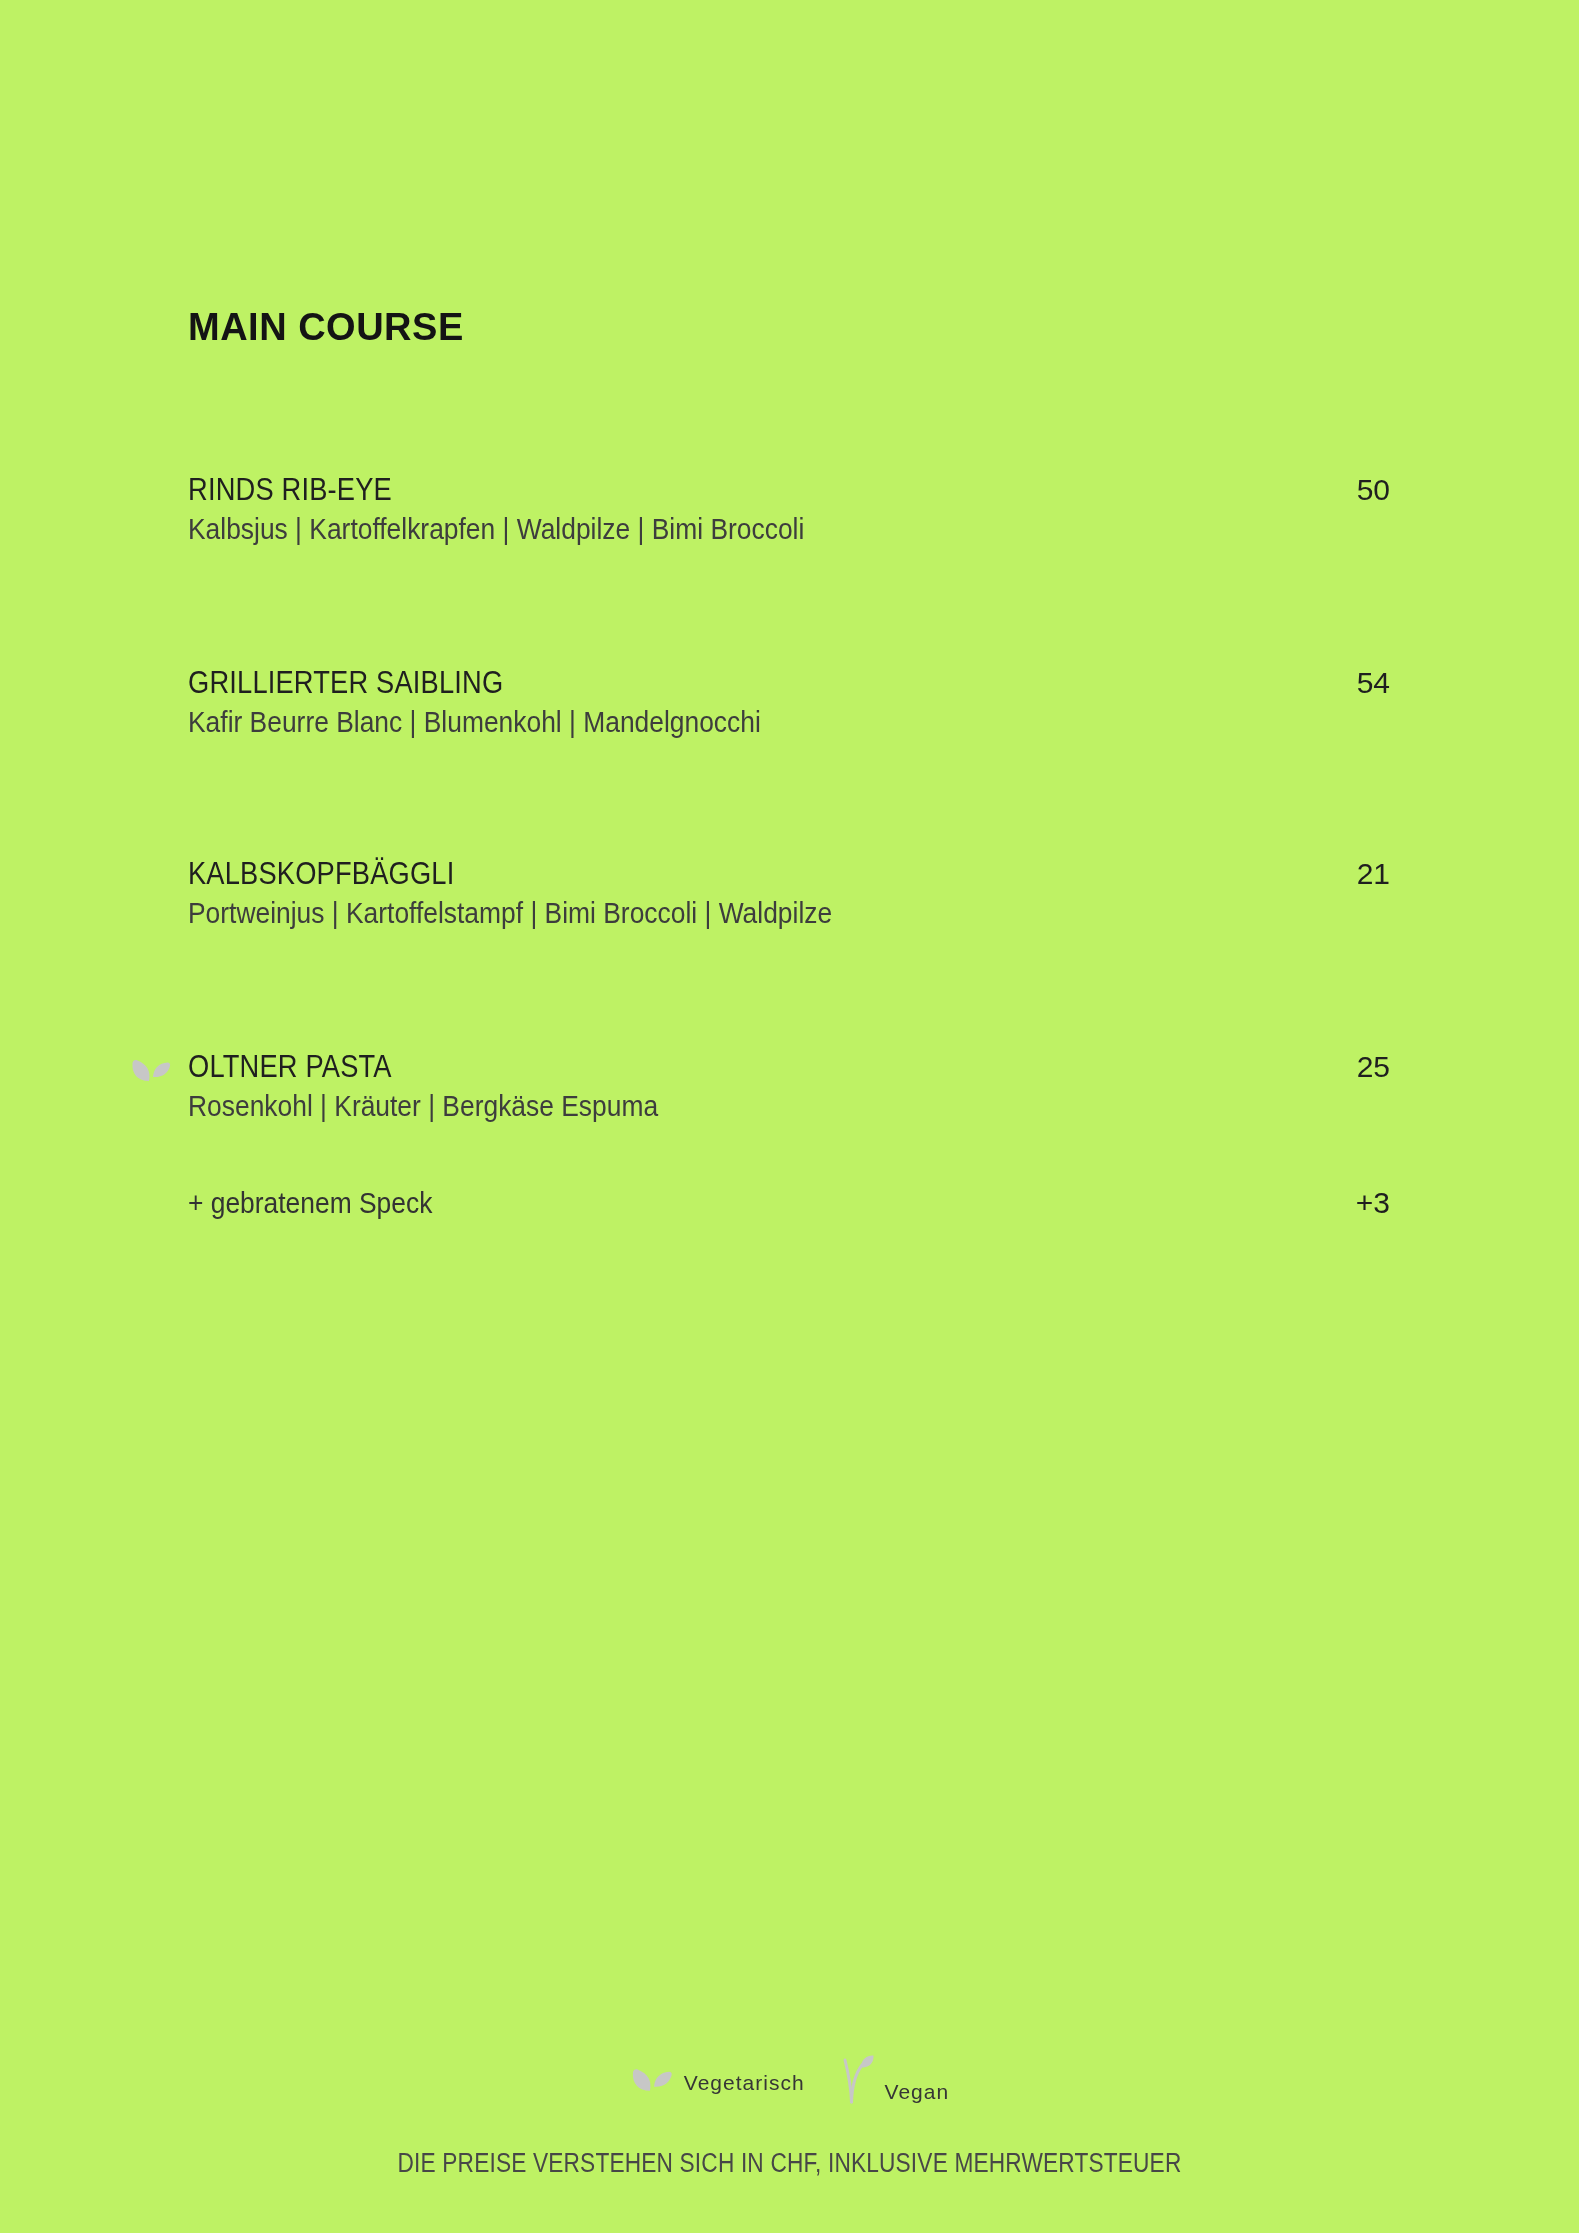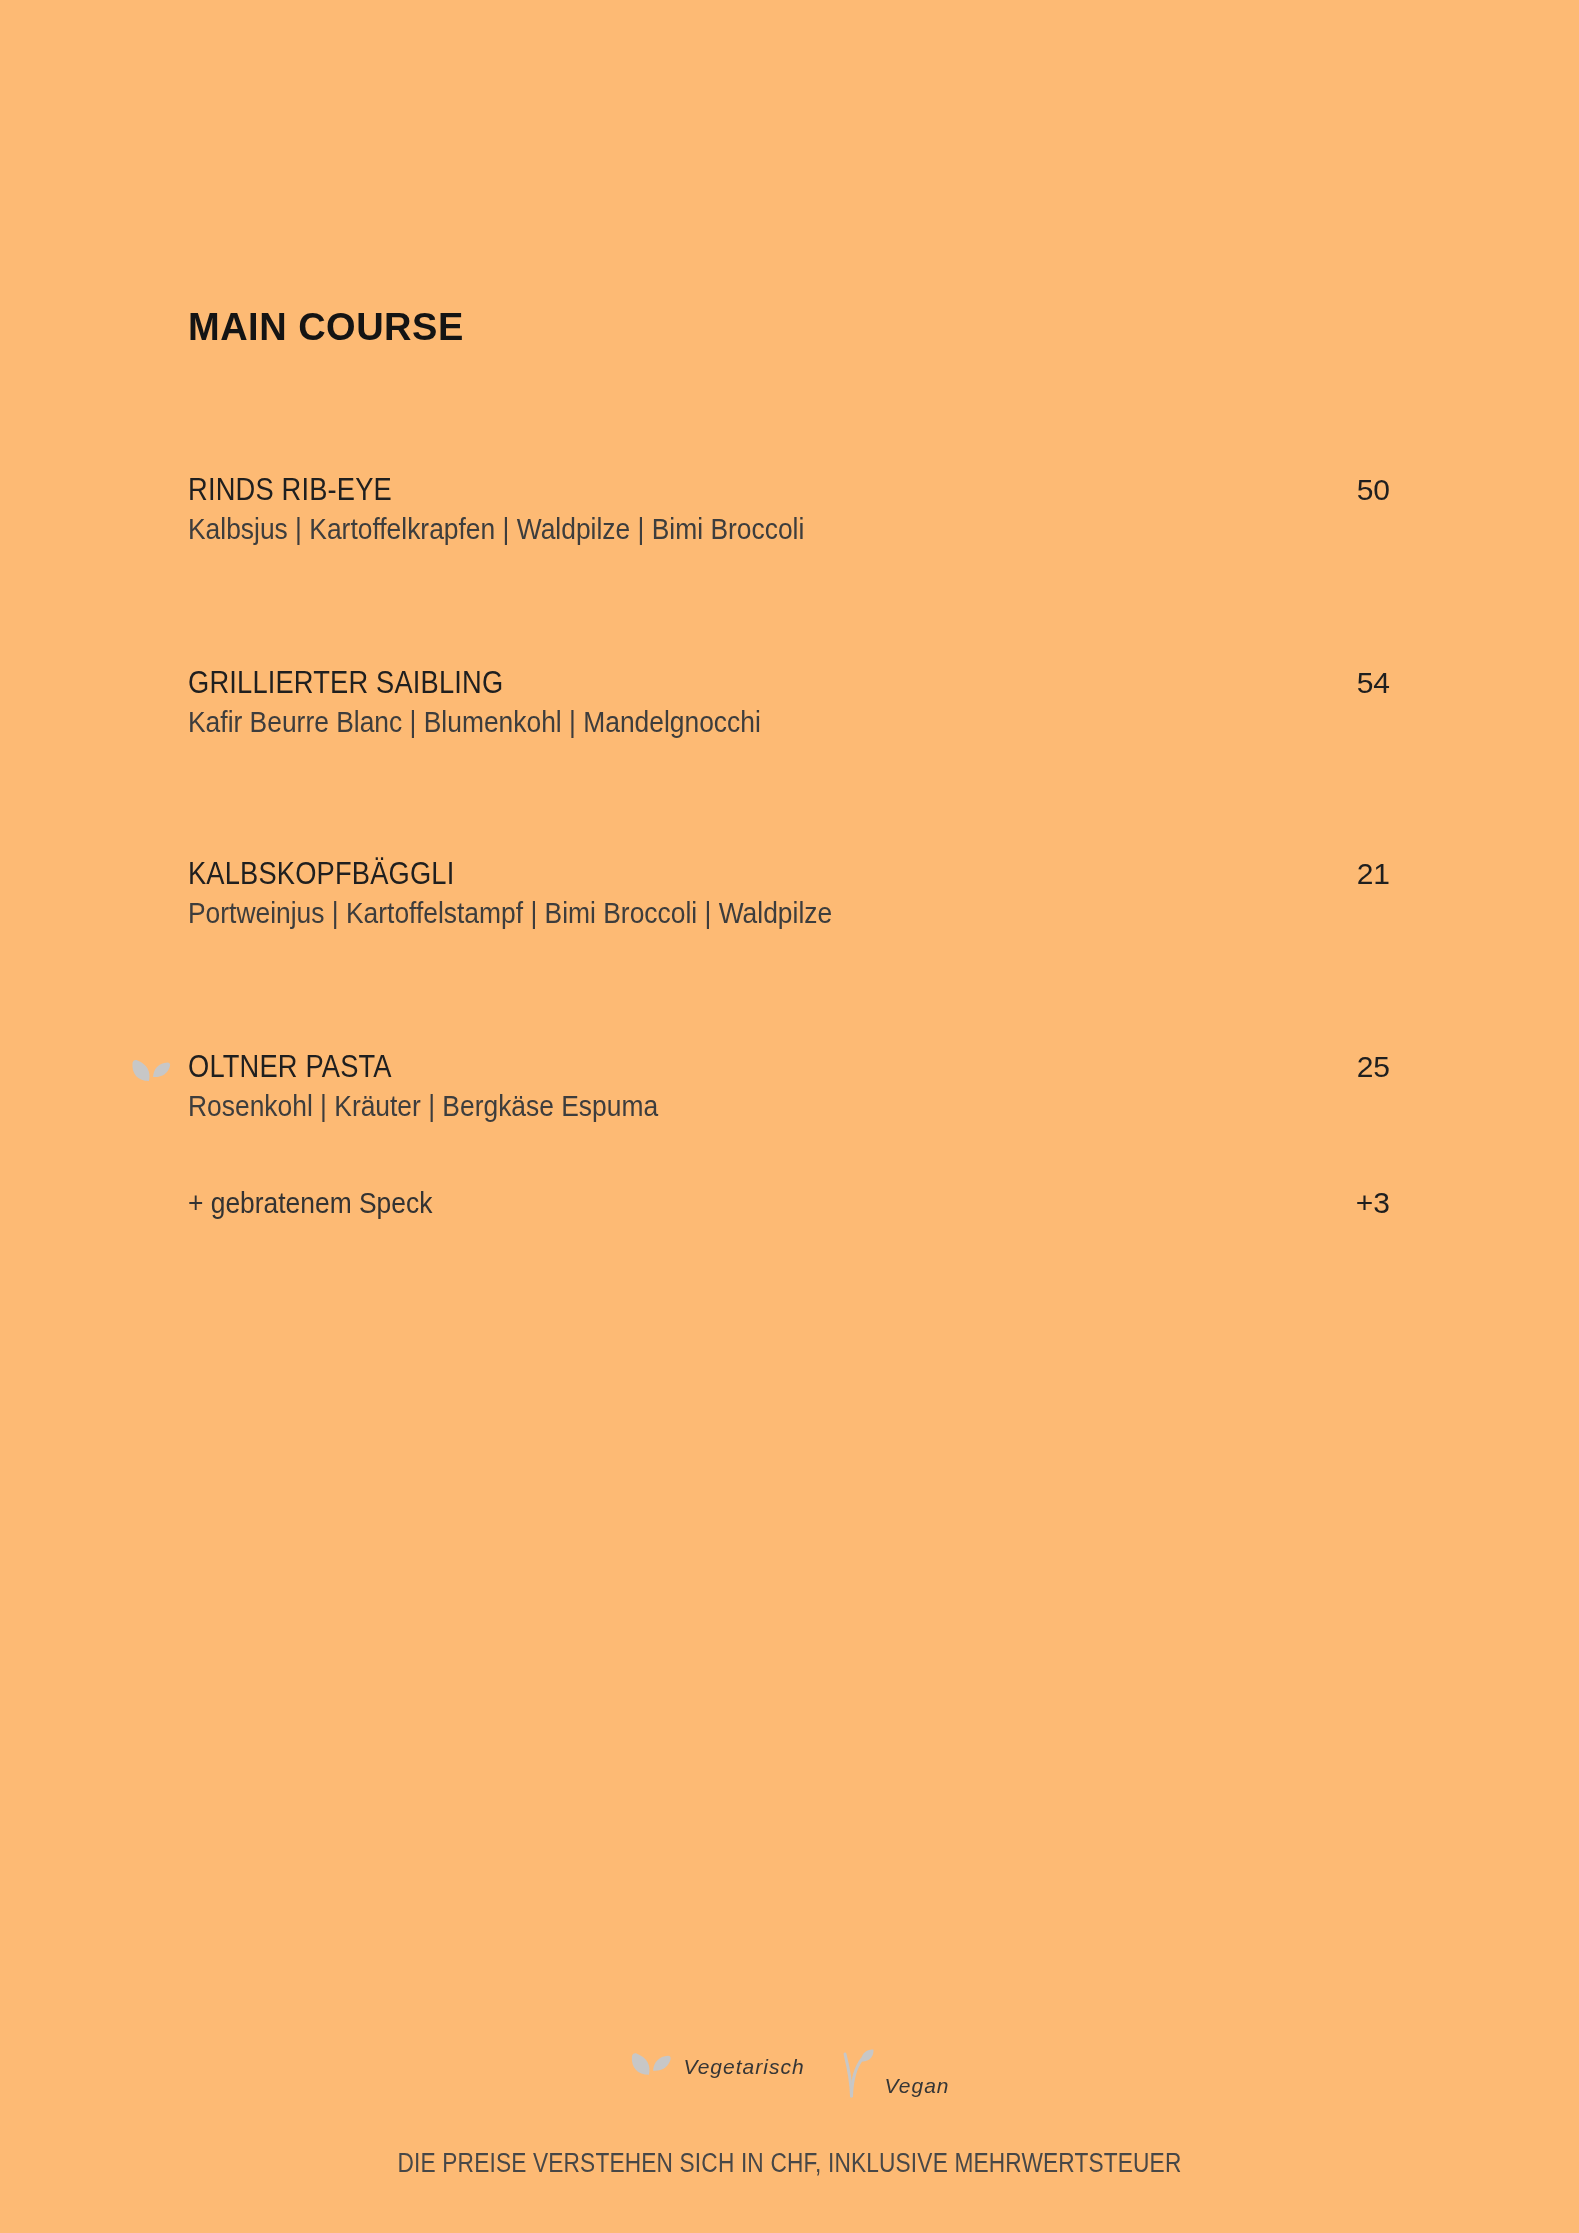--- a/index.html
+++ b/index.html
@@ -4,21 +4,21 @@
 <style>
   * { margin: 0; padding: 0; box-sizing: border-box; }
   html, body { background: #ffffff; }
   body {
     width: 1579px; height: 2233px;
     position: relative;
     font-family: "Liberation Sans", sans-serif;
     color: #1c1c1c;
     overflow: hidden;
   }
-  .page { position: absolute; inset: 0; background: #fdba74; padding-left: 15px; }
+  .page { position: absolute; inset: 0; background: #bef264; padding-left: 15px; }
 
   .section-title {
     position: absolute;
     left: 188px; top: 306px;
     font-size: 38px;
     font-weight: 700;
     letter-spacing: 0.5px;
     color: #141414;
   }
 
@@ -83,23 +83,22 @@
     font-size: 30px;
     color: #1f1f1f;
   }
 
   .legend {
     position: absolute;
     left: 0; right: 0; top: 2048px;
     height: 64px;
     display: flex;
     justify-content: center;
-    align-items: flex-start;
+    align-items: center;
     gap: 36px;
-    font-style: italic;
   }
   .legend-entry {
     display: flex;
     align-items: flex-end;
     gap: 10px;
   }
   .legend-label {
     font-size: 21px;
     color: #363636;
     letter-spacing: 1px;

